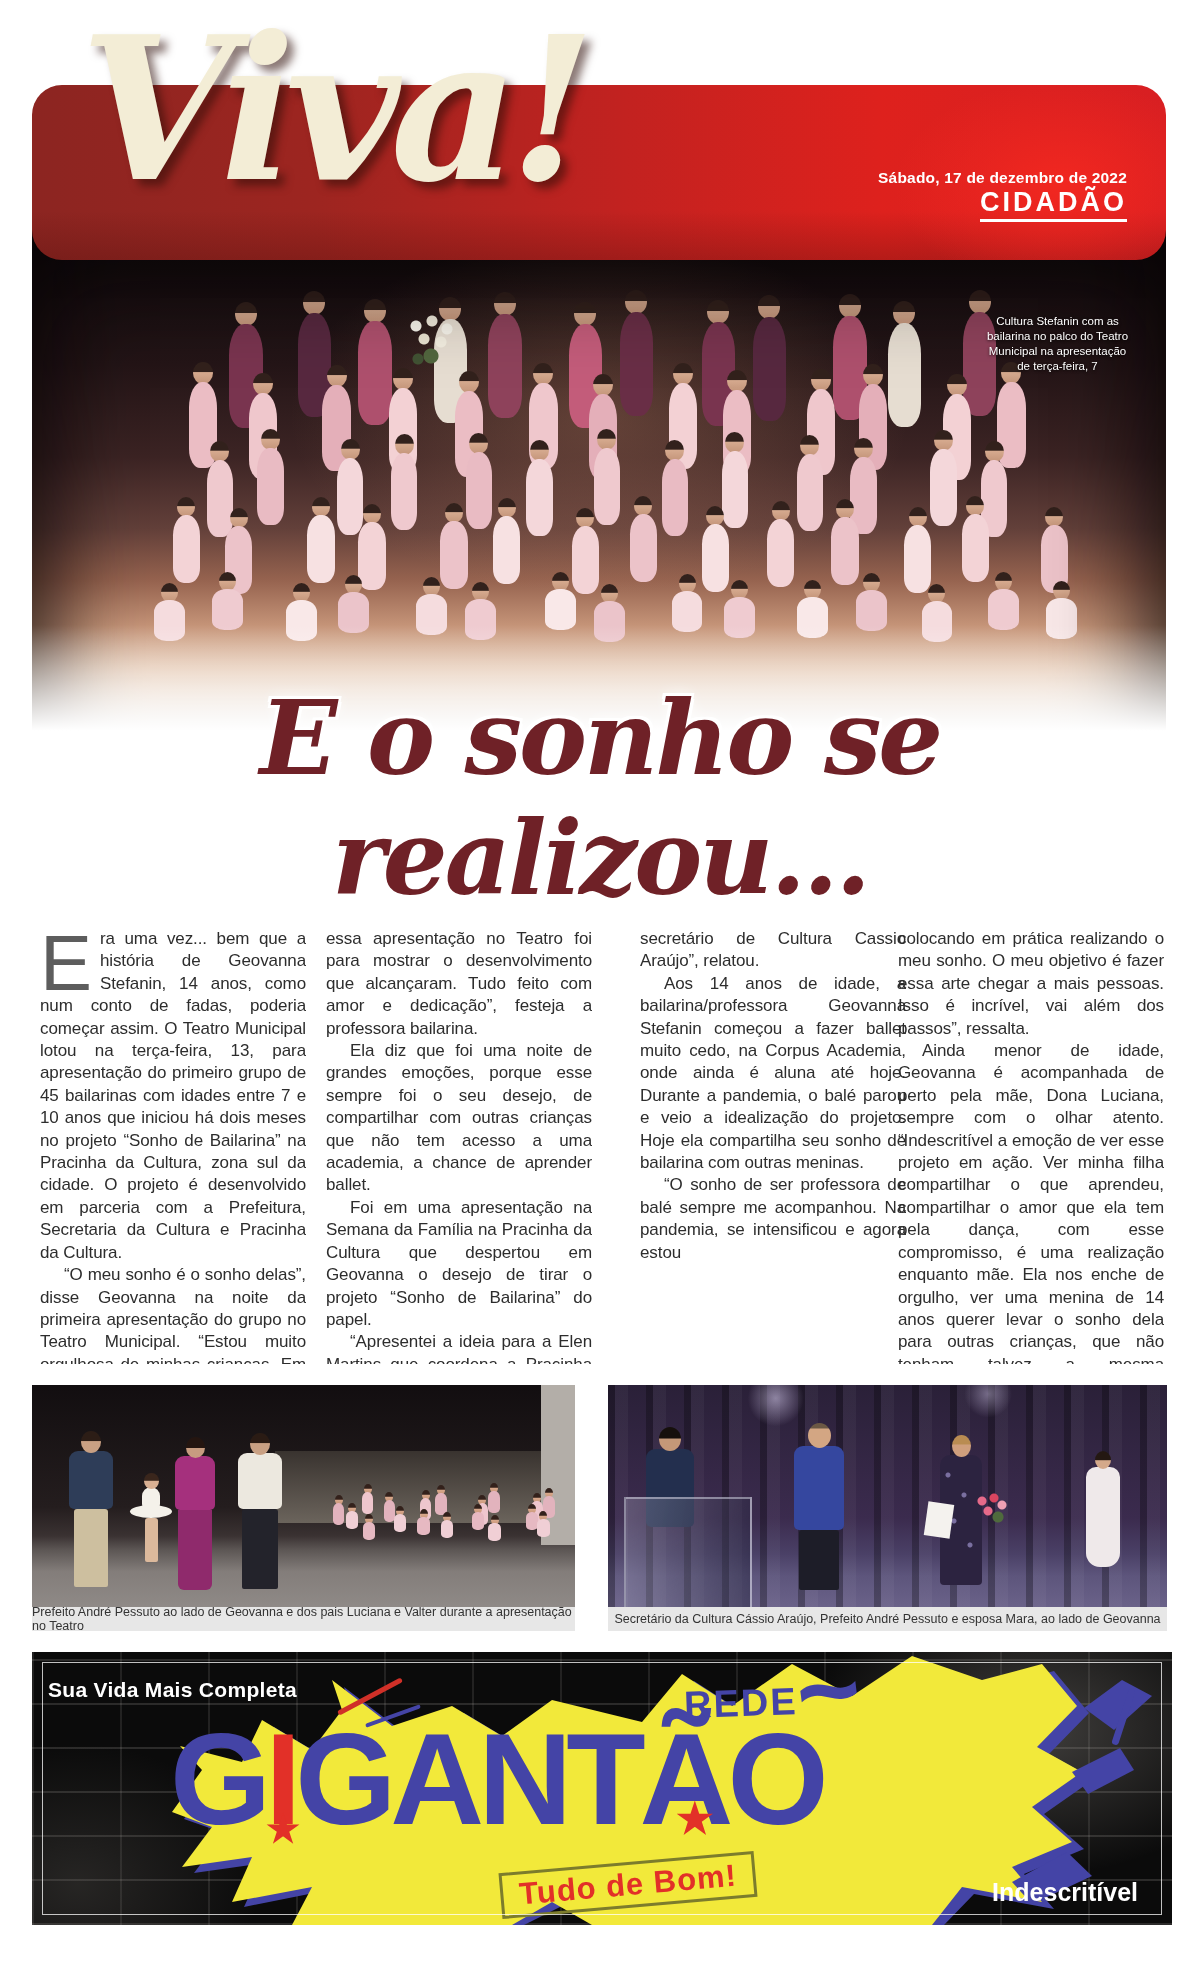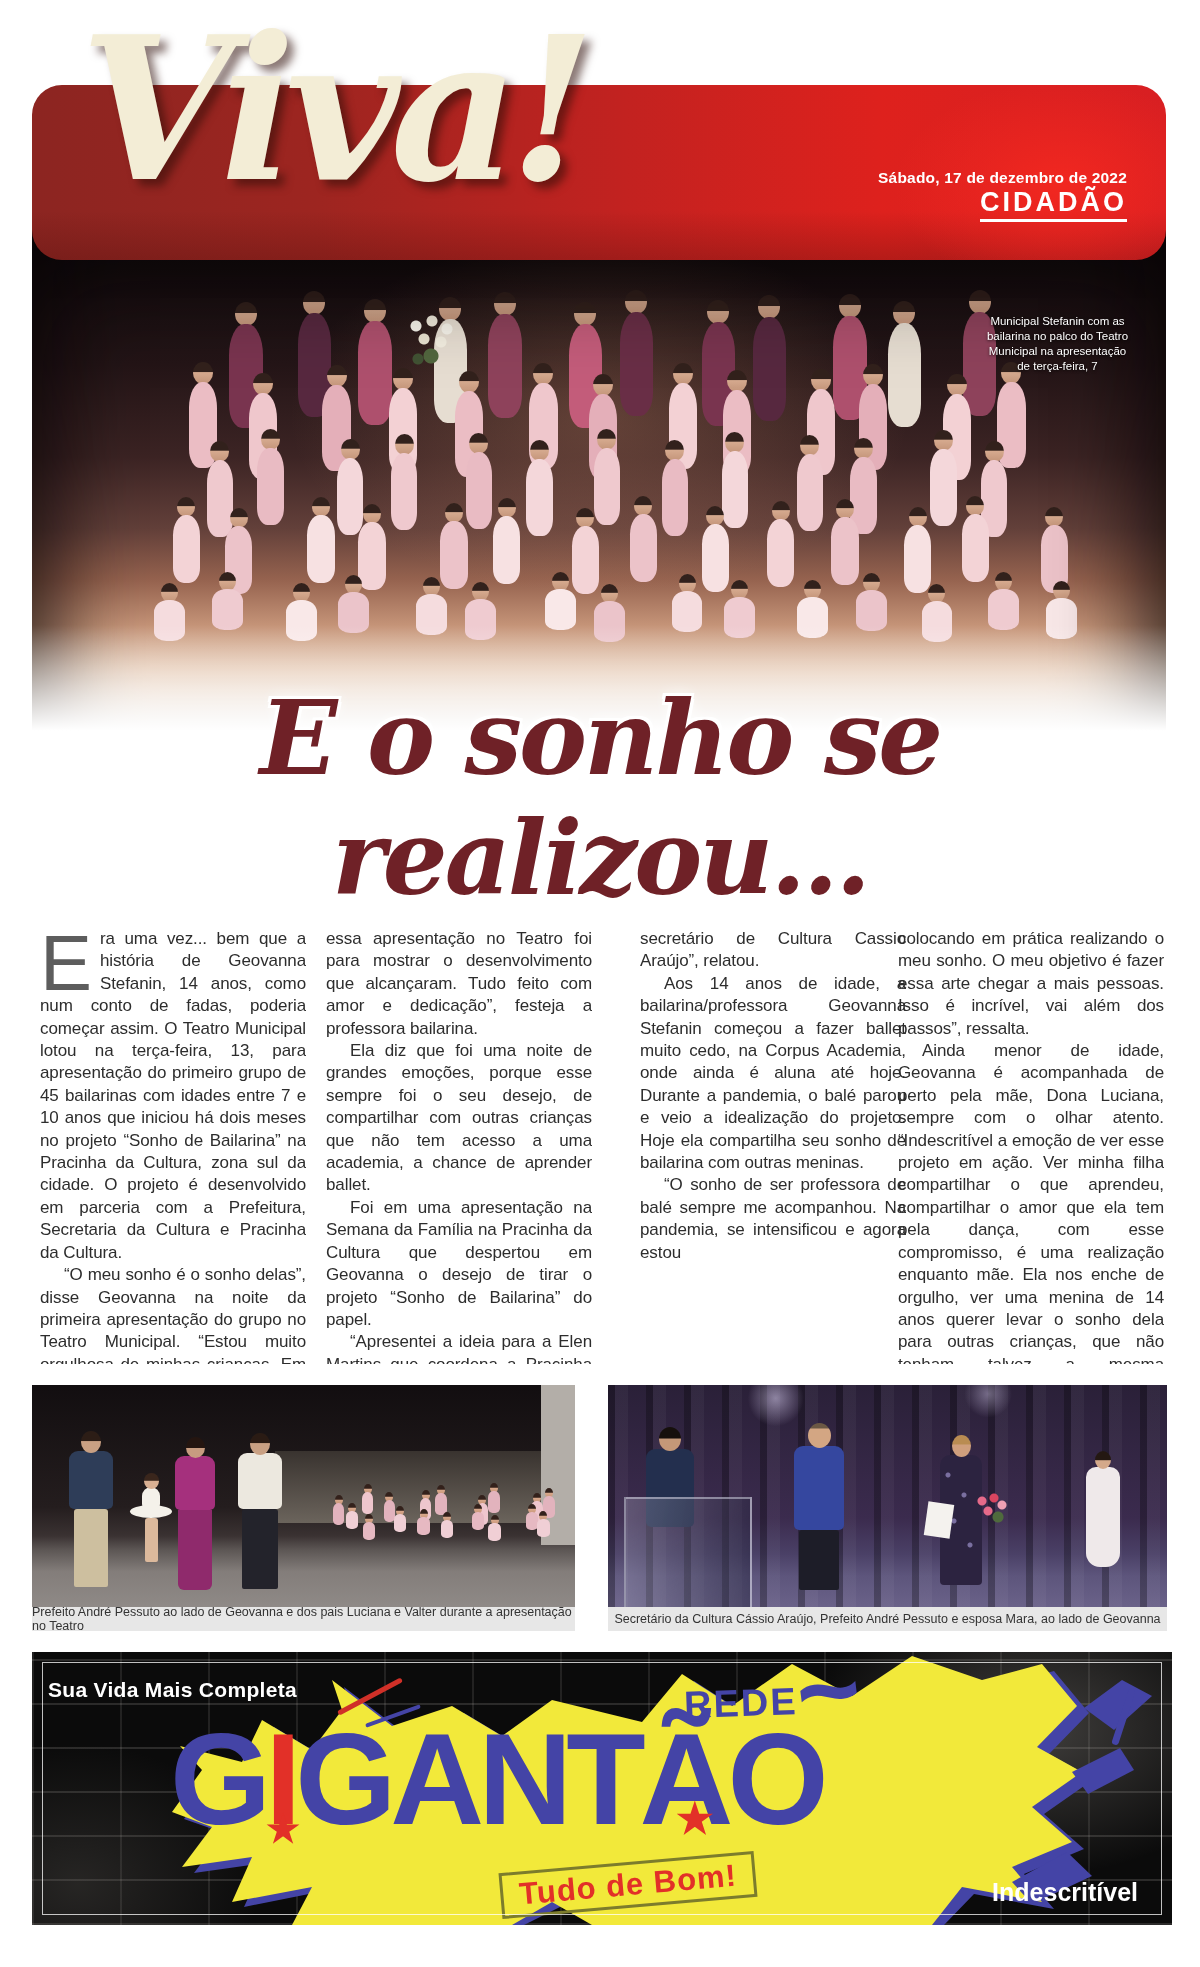--- a/index.html
+++ b/index.html
@@ -416,21 +416,21 @@
         </div>
         <div class="fig" style="left: 1012.06px; top: 351.401px; width: 35px; height: 60px; z-index: 5;">
           <div class="fig-head" style="width: 17px; height: 19px;"></div>
           <div class="fig-body" style="height: 41px; background: rgb(250, 232, 232);"></div>
         </div>
       </div>
     <div class="hero-bouquet"></div>
     <div class="hero-vignette"></div>
     <div class="hero-fade"></div>
     <div class="hero-caption">
-      <div>Municipal Stefanin com as</div>
+      <div>Cultura Stefanin com as</div>
       <div>bailarina no palco do Teatro</div>
       <div>Municipal na apresentação</div>
       <div>de terça-feira, 7</div>
     </div>
   </section>
 
   <h1 class="headline">E o sonho se realizou...</h1>
 
 
   <section class="article">

